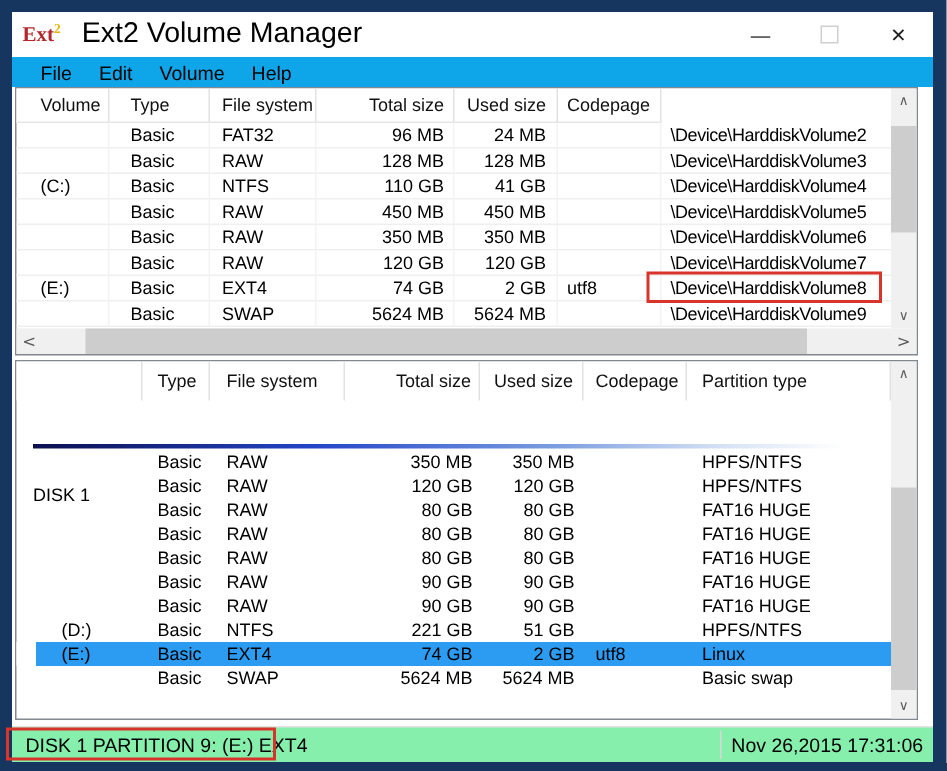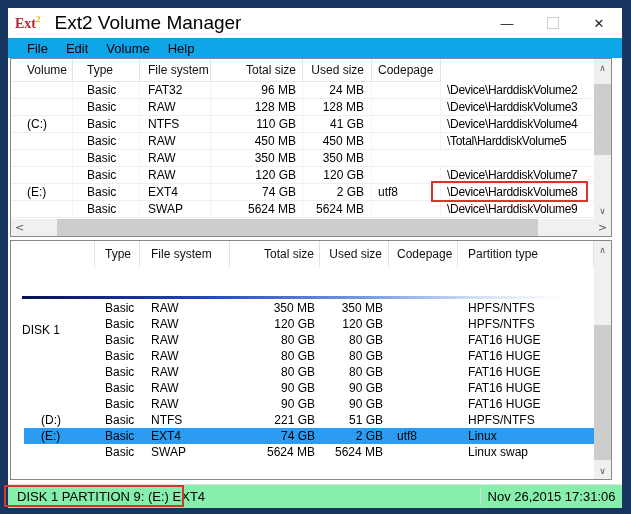--- a/index.html
+++ b/index.html
@@ -161,29 +161,30 @@
           <div class="cell c5"></div>
           <div class="cell c6">\Device\HarddiskVolume4</div>
         </div>
         <div class="trow grid-volumes">
           <div class="cell c0"></div>
           <div class="cell c1">Basic</div>
           <div class="cell c2">RAW</div>
           <div class="cell c3">450 MB</div>
           <div class="cell c4">450 MB</div>
           <div class="cell c5"></div>
-          <div class="cell c6">\Total\HarddiskVolume5</div>
+          <div class="cell c6">\Device\HarddiskVolume5</div>
         </div>
         <div class="trow grid-volumes">
           <div class="cell c0"></div>
           <div class="cell c1">Basic</div>
           <div class="cell c2">RAW</div>
           <div class="cell c3">350 MB</div>
           <div class="cell c4">350 MB</div>
           <div class="cell c5"></div>
+          <div class="cell c6">\Device\HarddiskVolume6</div>
         </div>
         <div class="trow grid-volumes">
           <div class="cell c0"></div>
           <div class="cell c1">Basic</div>
           <div class="cell c2">RAW</div>
           <div class="cell c3">120 GB</div>
           <div class="cell c4">120 GB</div>
           <div class="cell c5"></div>
           <div class="cell c6">\Device\HarddiskVolume7</div>
         </div>
@@ -312,21 +313,21 @@
           <div class="cell c5">utf8</div>
           <div class="cell c6">Linux</div>
         </div>
         <div class="trow grid-disks">
           <div class="cell c0"></div>
           <div class="cell c1">Basic</div>
           <div class="cell c2">SWAP</div>
           <div class="cell c3">5624 MB</div>
           <div class="cell c4">5624 MB</div>
           <div class="cell c5"></div>
-          <div class="cell c6">Linux swap</div>
+          <div class="cell c6">Basic swap</div>
         </div>
       </div>
     <div class="vscroll" id="disks-vscroll">
       <div class="sb-arrow up">∧</div>
       <div class="vthumb" id="disks-vthumb"></div>
       <div class="sb-arrow down">∨</div>
     </div>
   </div>
 
   <div id="statusbar">

